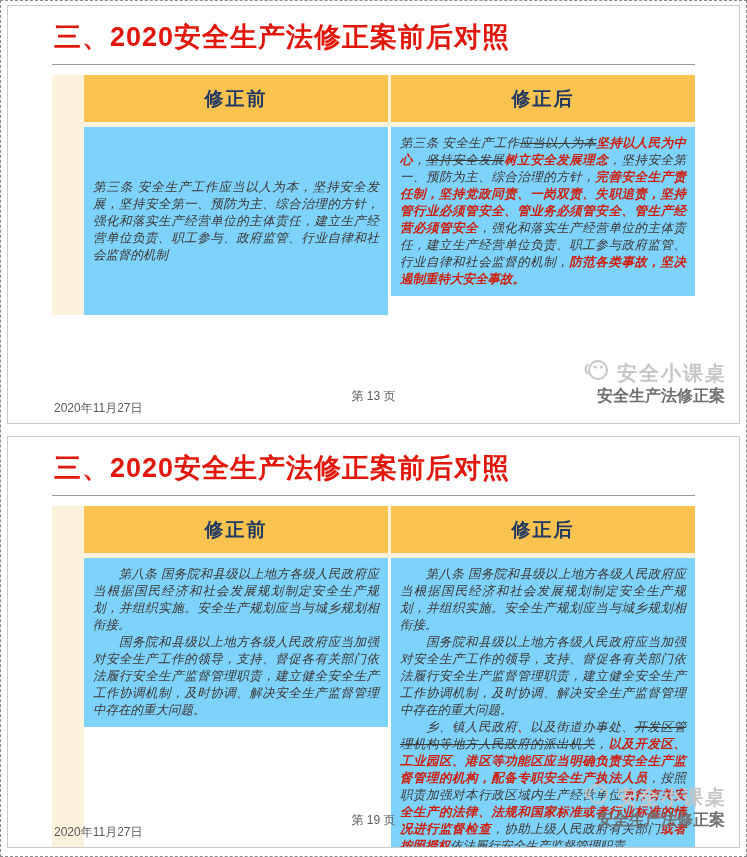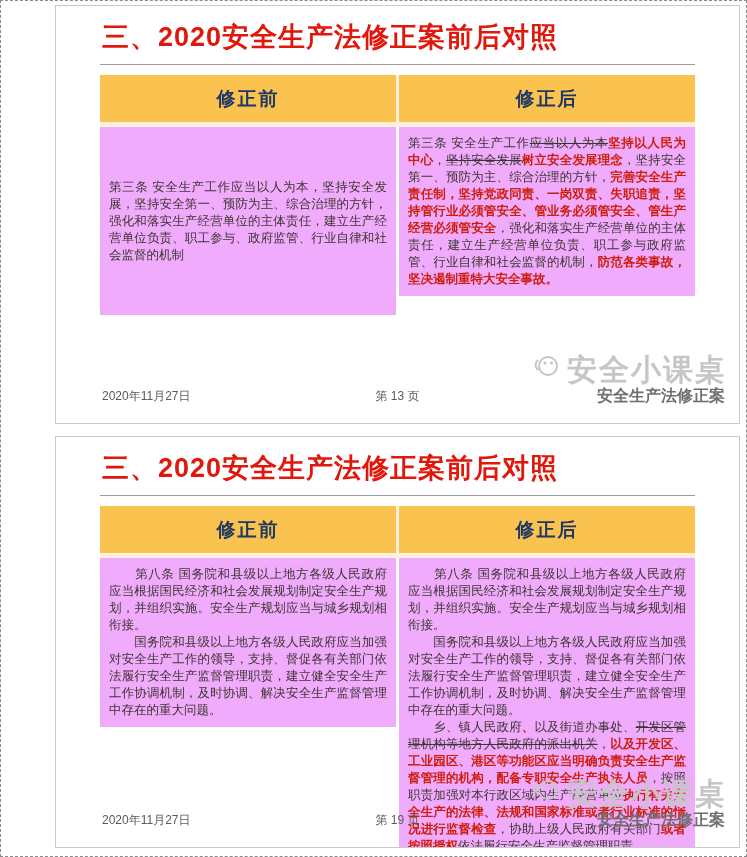--- a/index.html
+++ b/index.html
@@ -5,51 +5,52 @@
   html,body{margin:0;padding:0;}
   body{
     width:747px;height:857px;box-sizing:border-box;
     background:#ffffff;border:1px dashed #8a8a8a;
     font-family:"Liberation Sans","DejaVu Sans",sans-serif;
     overflow:hidden;
   }
   .page{padding:4px 6px;}
   .slide{
     position:relative;background:#fff;border:1px solid #c9c9c9;
-    height:419px;padding:0 44px;box-sizing:border-box;overflow:hidden;margin-left:48px;
+    height:419px;padding:0 44px;box-sizing:border-box;overflow:hidden;
   }
   .slide.second{margin-top:12px;height:412px;}
   .title{
     color:#e1170b;font-size:27px;font-weight:bold;
     margin:15px 0 0 2px;letter-spacing:1px;line-height:1.2;
   }
   .rule{border-top:1px solid #9d9d9d;margin:11px 0 10px 0;}
-  .cmp-table{background:#fbf1dd;}
+  .cmp-table{background:#fbf1dd;padding-left:32px;}
   .thead{display:flex;gap:3px;margin-bottom:5px;}
   .th{
     flex:1;background:#fac24e;color:#1f3864;font-weight:bold;
     font-size:19px;text-align:center;height:47px;line-height:47px;
     letter-spacing:2px;
   }
   .tbody{display:flex;gap:3px;align-items:flex-start;background:#fff;}
   .cell{
-    flex:1;background:#f0abfc;color:#3d3531;
+    flex:1;background:#7dd3fc;color:#3d3531;
     font-size:12.5px;line-height:17px;padding:8px 9px;box-sizing:border-box;
     text-align:justify;
+    font-style:italic;
   }
   .cell p{margin:0;}
   .center-v{min-height:188px;display:flex;flex-direction:column;justify-content:center;}
   .seg-n{}
   .seg-r{color:#cf1d0c;font-weight:bold;}
   .seg-s{text-decoration:line-through;}
-  .footer-date{position:absolute;left:46px;bottom:18px;font-size:12px;color:#5a5a5a;}
+  .footer-date{position:absolute;left:46px;bottom:6px;font-size:12px;color:#5a5a5a;}
   .footer-page{position:absolute;left:50%;transform:translateX(-50%);bottom:18px;font-size:12px;color:#5a5a5a;}
   .watermark{
     position:absolute;right:12px;bottom:32px;display:flex;align-items:center;gap:6px;
-    color:#c6c6c6;font-size:30px;font-weight:bold;letter-spacing:2px;
+    color:#c6c6c6;font-size:20px;font-weight:bold;letter-spacing:2px;
   }
   .wm-sub{
     position:absolute;right:14px;bottom:16px;font-size:16px;color:#6f6f6f;font-weight:bold;
   }
 </style>
 </head>
 <body>
 
 <div class="page">
 

